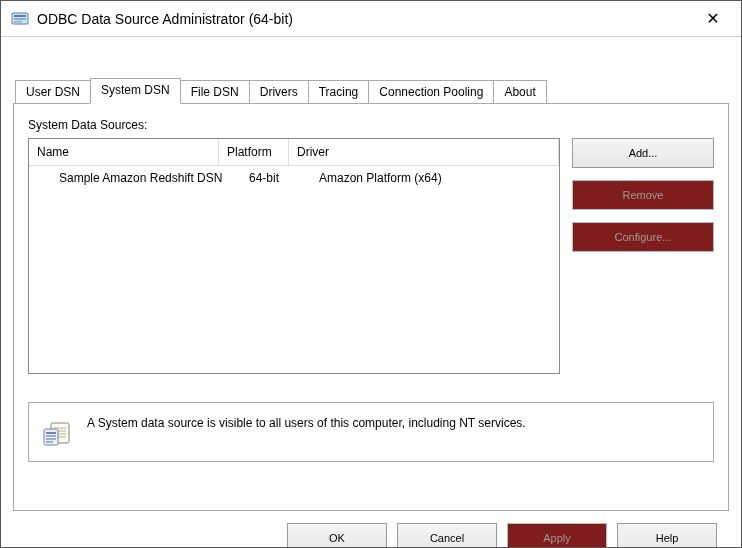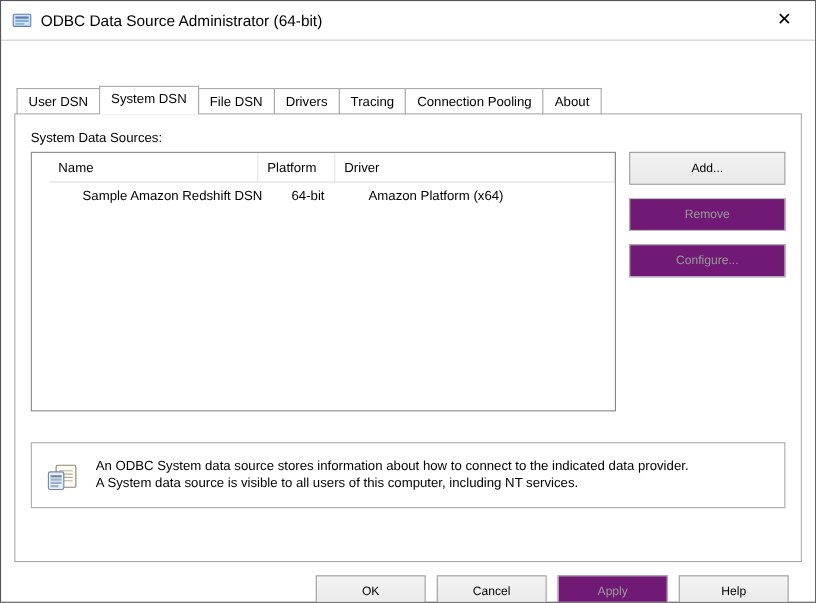--- a/index.html
+++ b/index.html
@@ -82,21 +82,20 @@
   .content-row {
     display: flex;
     gap: 12px;
   }
   .listview {
     flex: 1;
     border: 1px solid #888;
     height: 236px;
     background: #fff;
     overflow: hidden;
-    padding-left: 16px;
   }
   .lv-head {
     display: flex;
     font-size: 12px;
     color: #000;
   }
   .lv-head .col {
     padding: 6px 8px 6px 8px;
     border-right: 1px solid #ddd;
     border-bottom: 1px solid #ddd;
@@ -123,21 +122,21 @@
     height: 30px;
     border: 1px solid #999;
     background: linear-gradient(#f4f4f4,#e8e8e8);
     font-size: 11px;
     color: #000;
     cursor: default;
     padding: 0;
   }
   .btn[disabled] {
     color: #9a9a9a;
-    background: #701a75;
+    background: #7f1d1d;
     border-color: #bbb;
   }
   .infobox {
     margin-top: 28px;
     border: 1px solid #AAA;
     padding: 12px 12px 12px 12px;
     display: flex;
     gap: 14px;
     align-items: flex-start;
   }
@@ -219,21 +218,20 @@
           <line x1="13" y1="17" x2="25" y2="17" stroke="#b7b09a"></line>
           <line x1="13" y1="20" x2="25" y2="20" stroke="#b7b09a"></line>
           <rect x="3" y="12" width="14" height="16" rx="1.5" fill="#e9eef7" stroke="#6f86a8"></rect>
           <rect x="5" y="15" width="10" height="2" fill="#6f86a8"></rect>
           <rect x="5" y="18" width="10" height="2" fill="#9ab0cd"></rect>
           <rect x="5" y="21" width="10" height="2" fill="#9ab0cd"></rect>
           <rect x="5" y="24" width="7" height="2" fill="#9ab0cd"></rect>
         </svg>
       </span>
       <div class="info-text">
-        <div>An ODBC System data source stores information about how to connect to the indicated data provider.</div>
         <div>A System data source is visible to all users of this computer, including NT services.</div>
       </div>
     </div>
   </div>
 
   <div class="footer">
     <button class="btn">OK</button>
     <button class="btn">Cancel</button>
     <button class="btn" disabled="">Apply</button>
     <button class="btn">Help</button>

